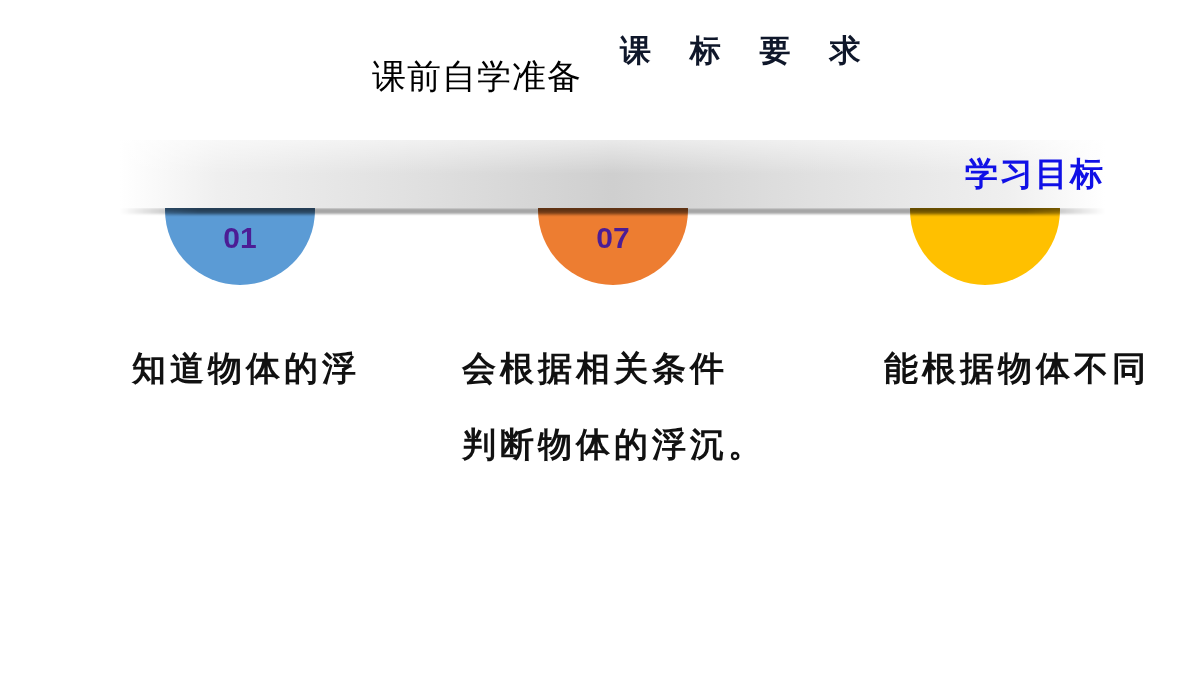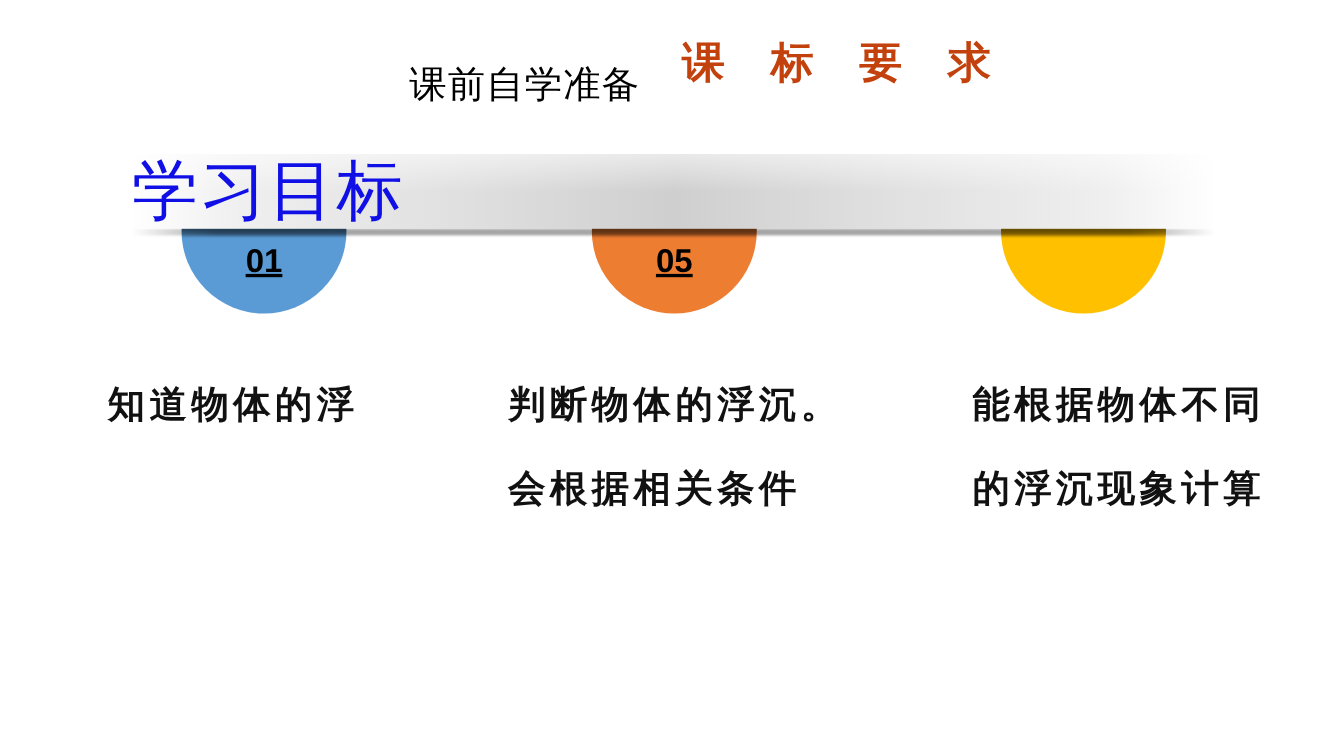--- a/index.html
+++ b/index.html
@@ -27,47 +27,46 @@
       top: 26px;
       font-size: 34px;
       color: #000000;
       letter-spacing: 1px;
       font-weight: normal;
     }
     .header-main {
       position: absolute;
       left: 620px;
       top: 2px;
-      font-size: 39px;
+      font-size: 31px;
       font-weight: bold;
-      color: #c2410c;
+      color: #0f172a;
       letter-spacing: 14px;
     }
 
     
     .badge {
       position: absolute;
       top: 135px;
       width: 150px;
       height: 150px;
       border-radius: 50%;
       overflow: hidden;
     }
     .badge .num {
       position: absolute;
       left: 0;
       width: 150px;
       top: 88px;
       text-align: center;
-      color: #000000;
+      color: #4c1d95;
       font-weight: bold;
       font-size: 30px;
       font-family: "Liberation Sans", "DejaVu Sans", sans-serif;
       line-height: 30px;
-      text-decoration: underline;
     }
     .badge .inner-shadow {
       position: absolute;
       left: 0;
       top: 72px;
       width: 150px;
       height: 10px;
       background: linear-gradient(to bottom, rgba(0,0,0,0.55), rgba(0,0,0,0));
     }
     .badge-1 { left: 165px; }
@@ -110,23 +109,23 @@
         rgba(0,0,0,0.35) 8%,
         rgba(0,0,0,0.35) 92%,
         rgba(0,0,0,0) 100%);
       filter: blur(1px);
     }
     .banner-title {
       position: absolute;
       left: 0;
       width: 985px;
       top: 8px;
-      text-align: left;
-      font-size: 60px;
-      font-weight: normal;
+      text-align: right;
+      font-size: 33px;
+      font-weight: bold;
       color: #1010e6;
       letter-spacing: 2px;
       line-height: 52px;
     }
 
     
     .badge-mask {
       position: absolute;
       left: 120px;
       top: 130px;
@@ -138,53 +137,52 @@
     .objective {
       position: absolute;
       top: 330px;
       font-family: "DejaVu Serif", "Liberation Serif", serif;
       font-weight: bold;
       font-size: 34px;
       color: #111;
       line-height: 76px;
       letter-spacing: 4px;
     }
-    .objective-1 { left: 98px; width: 250px; }
+    .objective-1 { left: 110px; width: 250px; text-align: right; }
     .objective-2 { left: 462px; width: 320px; }
     .objective-3 { left: 836px; width: 290px; margin-left: 48px; }
   </style>
 </head>
 <body>
 
 <div class="header">
   <span class="header-sub">课前自学准备</span>
   <span class="header-main">课 标 要 求</span>
 </div>
 
 <div class="badge badge-1" style="background:#5b9bd5;">
   <div class="inner-shadow"></div>
   <div class="num">01</div>
 </div>
 <div class="badge badge-2" style="background:#ed7d31;">
   <div class="inner-shadow"></div>
-  <div class="num">05</div>
+  <div class="num">07</div>
 </div>
 <div class="badge badge-3" style="background:#ffc000;">
   <div class="inner-shadow"></div>
 </div>
 
 <div class="badge-mask"></div>
 <div class="banner-shadow"></div>
 <div class="banner">
   <div class="banner-title">学习目标</div>
 </div>
 
 <div class="objective objective-1">
   <div>知道物体的浮</div>
 </div>
 <div class="objective objective-2">
+  <div>会根据相关条件</div>
   <div>判断物体的浮沉。</div>
-  <div>会根据相关条件</div>
 </div>
 <div class="objective objective-3">
   <div>能根据物体不同</div>
-  <div>的浮沉现象计算</div>
 </div>
 
 </body></html>

